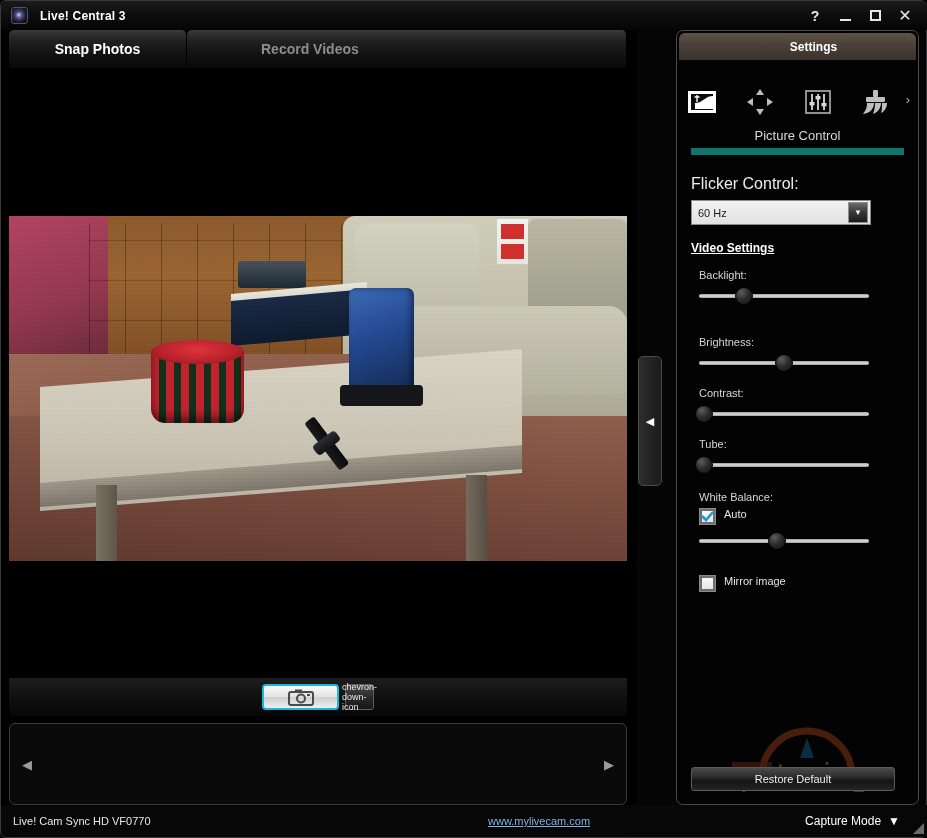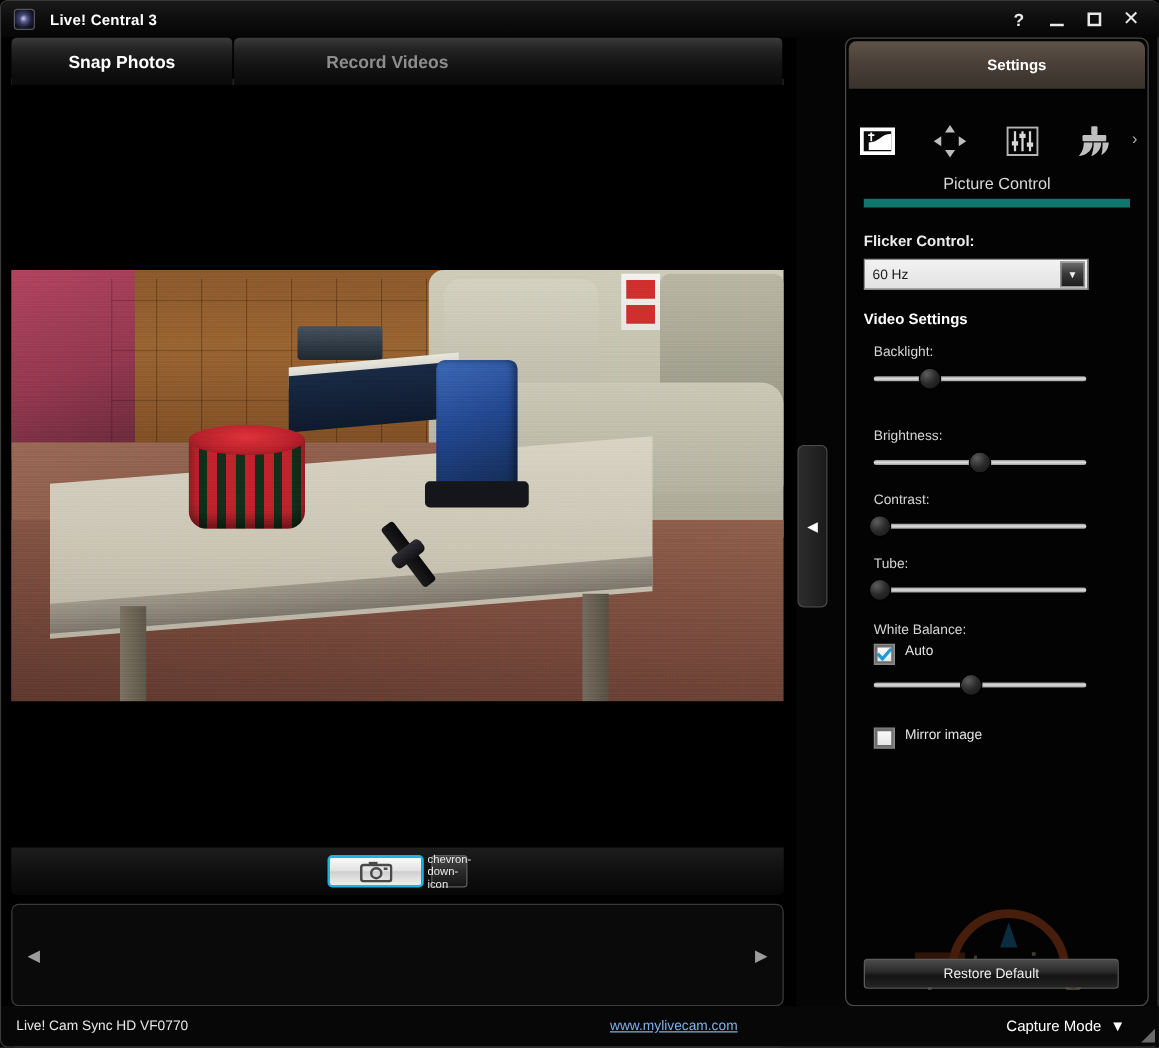--- a/index.html
+++ b/index.html
@@ -287,63 +287,63 @@
   }
 
   
   .settings {
     position: absolute; left: 675px; top: 29px; width: 243px; height: 775px;
     background: #030303;
     border: 1px solid #4a4a4a; border-radius: 7px;
     overflow: hidden;
   }
   .settings-head {
-    height: 38px; margin: 2px 2px 0 2px;
+    height: 27px; margin: 2px 2px 0 2px;
     background: linear-gradient(180deg,#5e5348 0%,#4a4038 45%,#3a322b 100%);
     border-top-left-radius: 6px; border-top-right-radius: 6px;
     display: flex; align-items: center; justify-content: center;
     color: #fff; font-size: 12px; font-weight: bold; padding-left: 32px;
   }
   .icon-row {
     position: relative; height: 48px; margin-top: 18px;
     display: flex; align-items: center; justify-content: center; gap: 24px;
     padding-right: 18px;
   }
   .icon-cell { width: 34px; height: 34px; display:flex; align-items:center; justify-content:center; }
   .icon-next {
     position:absolute; right: 8px; top: 14px; color: #b0b0b0; font-size: 13px;
   }
   .section-title {
     text-align: center; color: #d8d8d8; font-size: 13px;
     padding-bottom: 5px; margin: 2px 14px 0 14px;
     border-bottom: 7px solid #0f766e;
   }
   .field-label {
-    color: #ececec; font-size: 12px; font-weight: bold;
+    color: #ececec; font-size: 16px; font-weight: normal;
     margin: 20px 0 7px 14px;
   }
   .sub-label {
     color: #d6d6d6; font-size: 11px; margin: 0 0 5px 22px;
   }
   .combo {
     margin-left: 14px; width: 180px; height: 25px;
     background: linear-gradient(180deg,#f2f2f2 0%,#e2e2e2 100%);
     border: 1px solid #8c8c8c;
     display: flex; align-items: center;
   }
   .combo-val { color: #1a1a1a; font-size: 11px; padding-left: 6px; flex: 1; }
   .combo-btn {
     width: 20px; height: 21px; margin-right: 2px;
     background: linear-gradient(180deg,#6d6d6d 0%,#3b3b3b 45%,#1b1b1b 100%);
     border: 1px solid #8f8f8f;
     display:flex; align-items:center; justify-content:center;
     color:#f0f0f0; font-size: 8px;
   }
   .group-title {
-    color: #ffffff; font-size: 12px; font-weight: bold; margin: 16px 0 0 14px;
+    color: #ffffff; font-size: 12px; font-weight: bold; margin: 16px 0 0 14px; text-decoration: underline;
   }
   .slider {
     position: relative; margin: 0 0 0 22px; width: 170px; height: 20px;
   }
   .slider .track {
     position: absolute; left: 0; top: 8px; width: 170px; height: 4px;
     background: linear-gradient(180deg,#9b9b9b 0%,#dedede 50%,#9b9b9b 100%);
     border-radius: 2px;
   }
   .slider .thumb {

